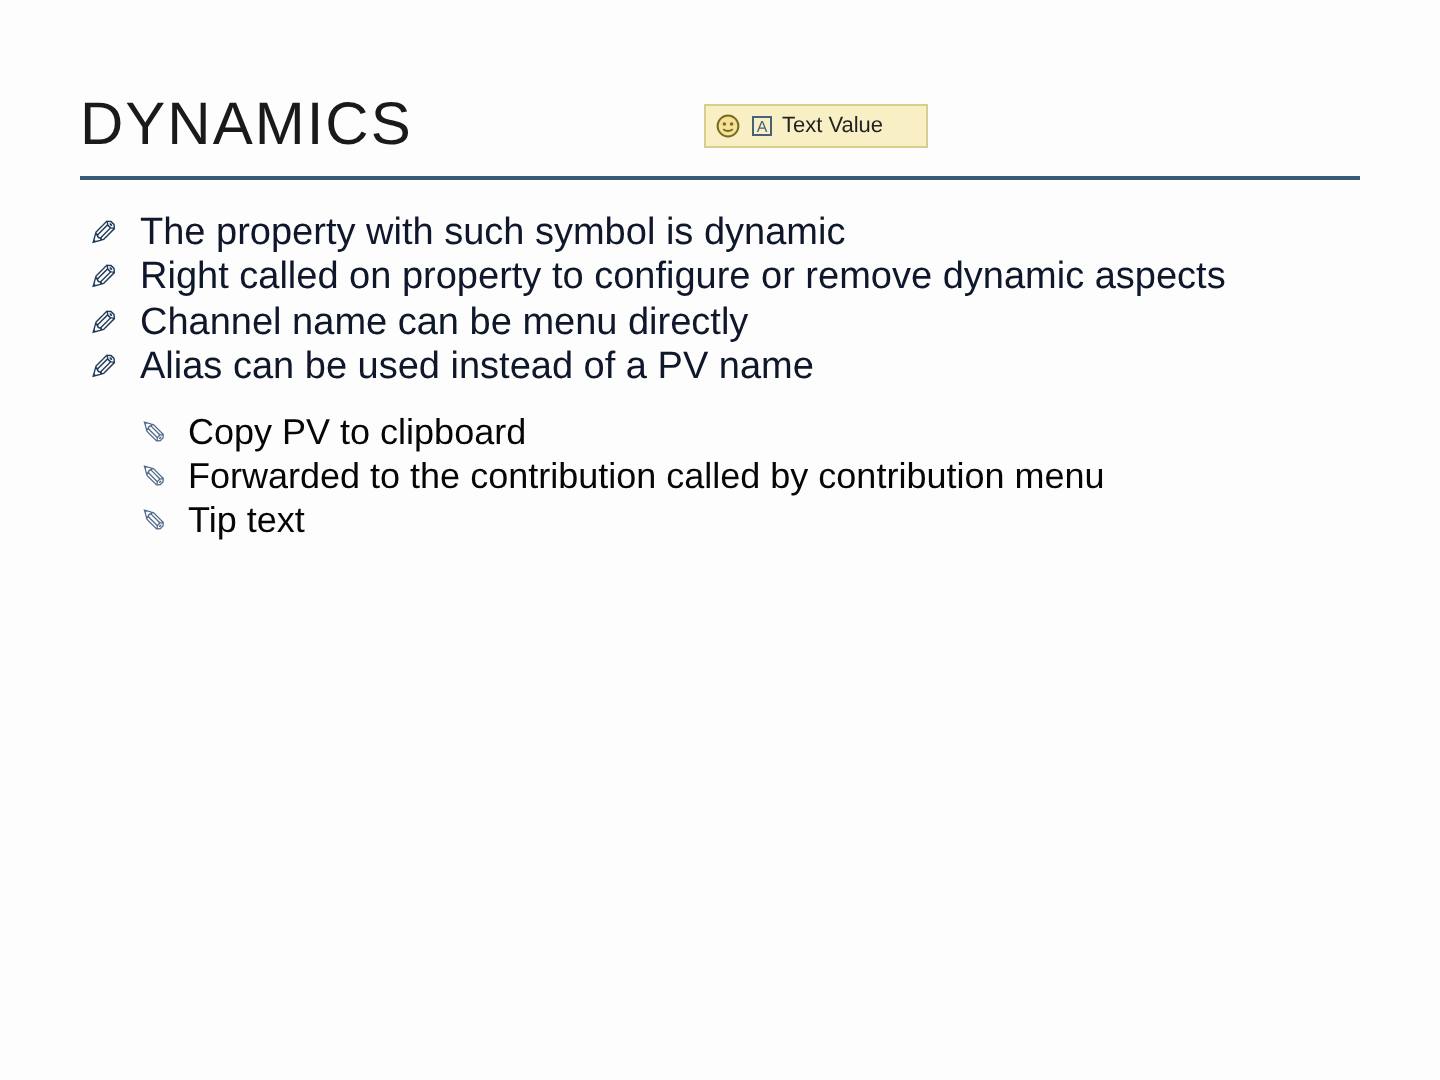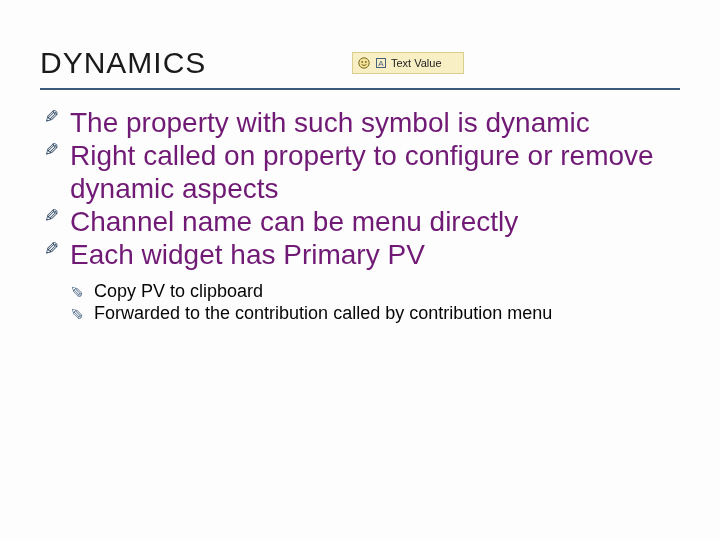--- a/index.html
+++ b/index.html
@@ -61,23 +61,23 @@
     right: 40px;
   }
   ul.bullets {
     list-style: none;
     margin: 0;
     padding: 0;
   }
   ul.bullets > li {
     position: relative;
     padding-left: 26px;
-    font-size: 28px;
+    font-size: 19px;
     line-height: 1.18;
-    color: #701a75;
+    color: #0f172a;
     margin: 0;
   }
   ul.bullets > li::before {
     content: "\270E"; 
     position: absolute;
     left: 0;
     top: 1px;
     font-size: 18px;
     color: #203b58;
     transform: scaleX(-1);
@@ -124,20 +124,21 @@
       <text x="6" y="9" text-anchor="middle" font-size="8" font-family="Arial" fill="#46607e">A</text>
     </svg>
     <span>Text Value</span>
   </div>
 
   <div class="body">
     <ul class="bullets">
       <li>The property with such symbol is dynamic</li>
       <li>Right called on property to configure or remove dynamic aspects</li>
       <li>Channel name can be menu directly</li>
-      <li>Each widget has Primary PV</li>
+      <li>Alias can be used instead of a PV name</li>
     </ul>
     <ul class="sub">
       <li>Copy PV to clipboard</li>
       <li>Forwarded to the contribution called by contribution menu</li>
+      <li>Tip text</li>
     </ul>
   </div>
 </div>
 
 </body></html>

